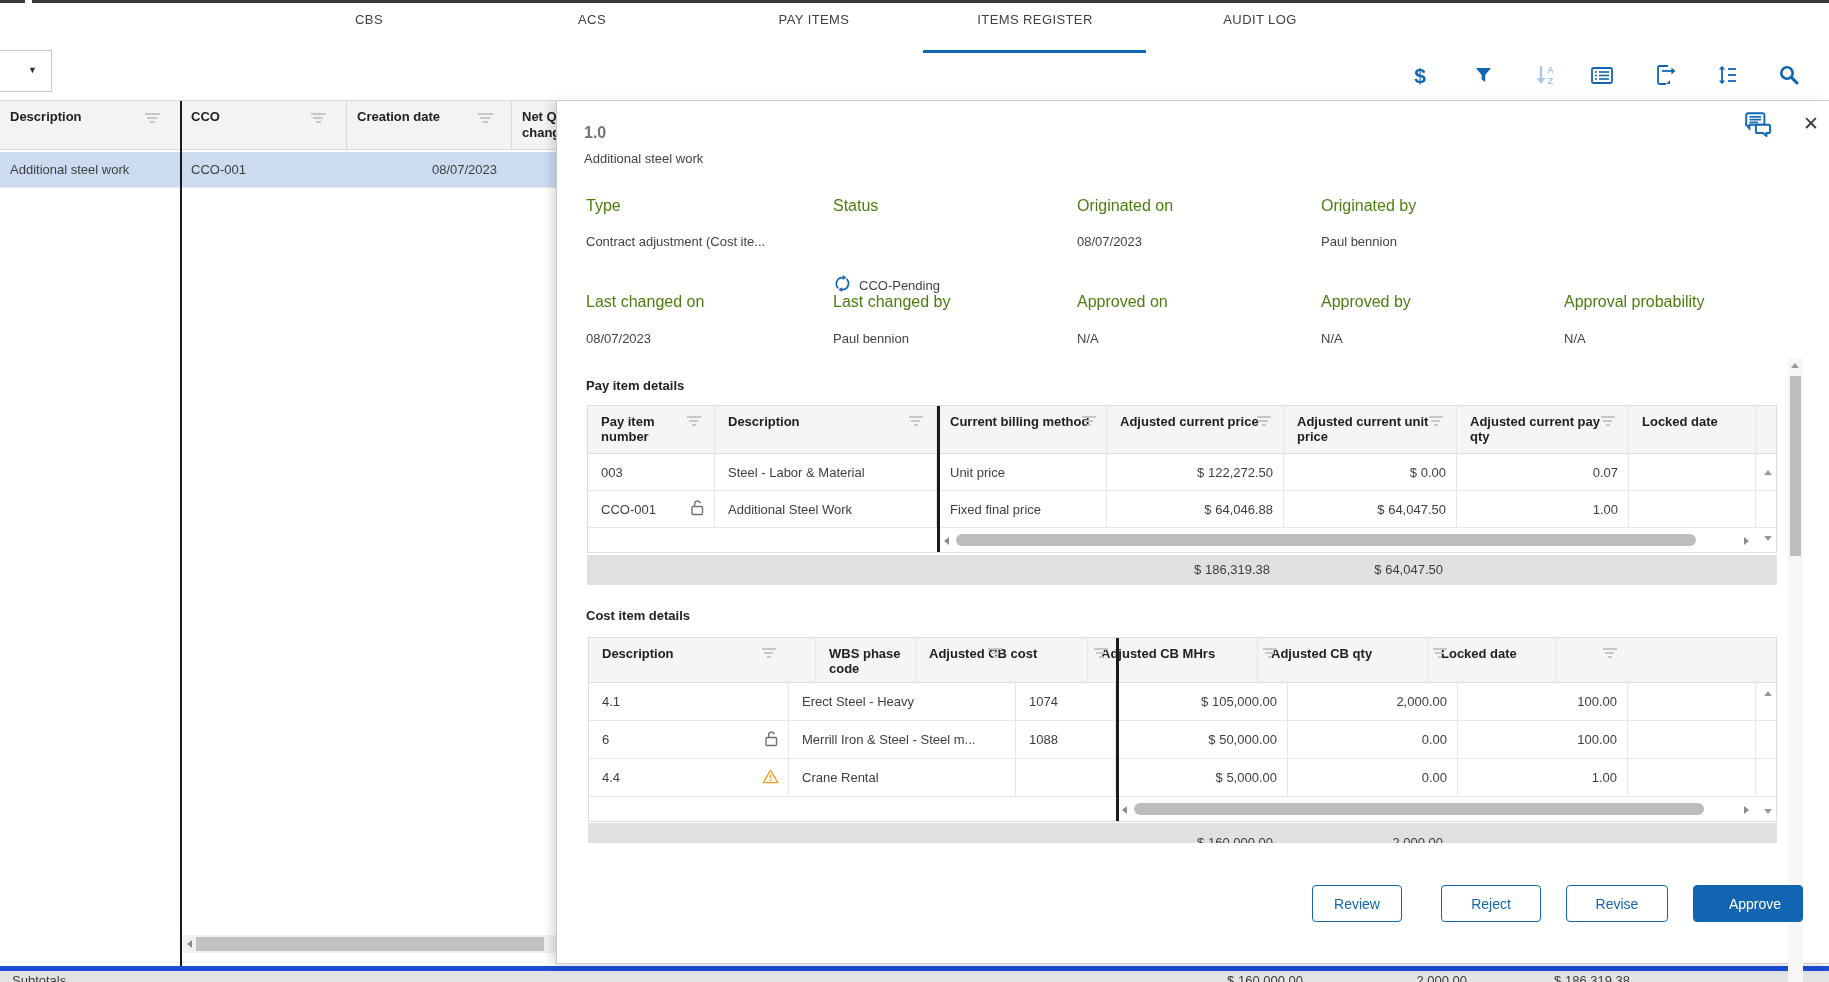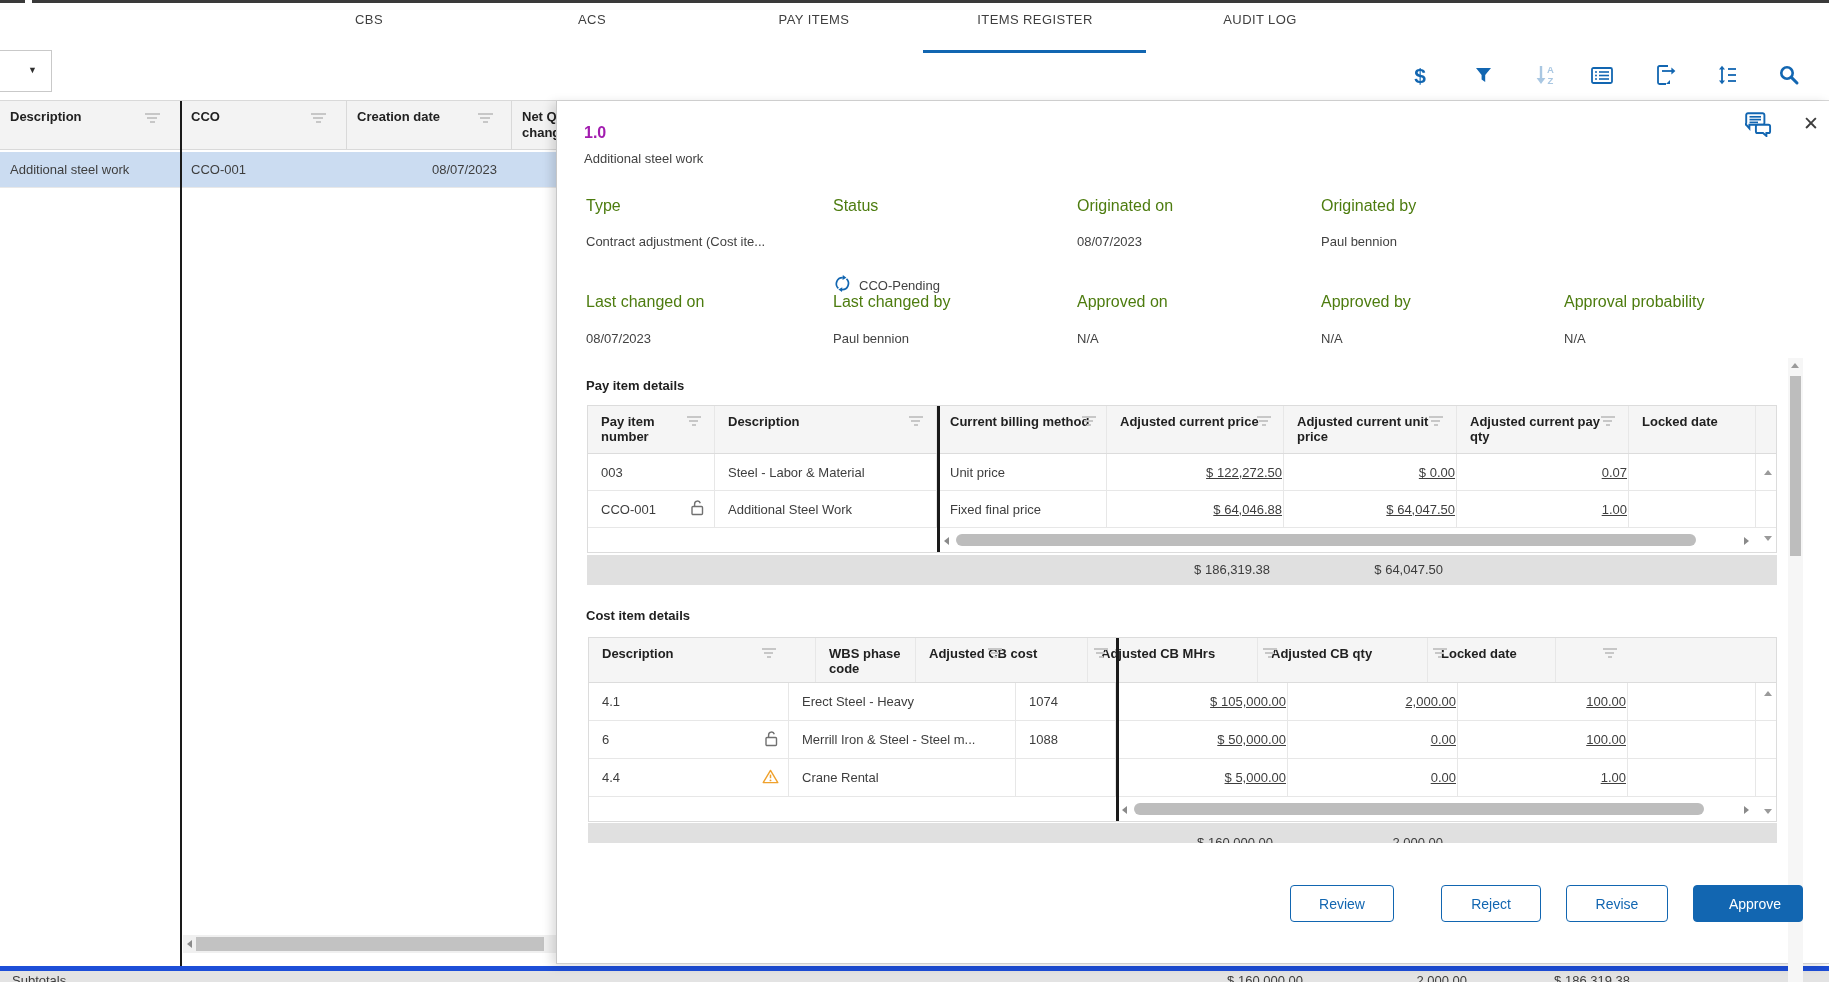--- a/index.html
+++ b/index.html
@@ -42,21 +42,21 @@
   
   .tri { width:0; height:0; position:absolute; }
   .tri-l { border-top:4px solid transparent; border-bottom:4px solid transparent; border-right:5px solid #8a8a8a; }
   .tri-r { border-top:4px solid transparent; border-bottom:4px solid transparent; border-left:5px solid #8a8a8a; }
   .tri-u { border-left:4px solid transparent; border-right:4px solid transparent; border-bottom:5px solid #9a9a9a; }
   .tri-d { border-left:4px solid transparent; border-right:4px solid transparent; border-top:5px solid #9a9a9a; }
 
   
   #panel { left:556px; top:101px; width:1273px; height:863px; background:#fff; border-left:1px solid #c7c7c7; border-bottom:1px solid #cfcfcf; box-shadow:-4px 2px 10px rgba(0,0,0,.15); }
   #panel .in { position:absolute; }
-  #panel-id { left:27px; top:23px; font-size:16px; font-weight:700; color:#a21caf; }
+  #panel-id { left:27px; top:23px; font-size:16px; font-weight:700; color:#737373; }
   #panel-name { left:27px; top:50px; font-size:13px; color:#424242; }
   #comments-btn { left:1188px; top:11px; cursor:pointer; }
   #close-btn { left:1246px; top:13px; font-size:19px; color:#3d3d3d; cursor:pointer; line-height:1; }
 
   .flabel { position:absolute; font-size:16px; font-weight:400; color:#4d7c0f; white-space:nowrap; }
   .fvalue { position:absolute; font-size:13px; color:#424242; white-space:nowrap; }
   .f-c1 { left:29px; } .f-c2 { left:276px; } .f-c3 { left:520px; } .f-c4 { left:764px; } .f-c5 { left:1007px; }
   .frow1 { top:96px; } .frow1v { top:133px; }
   .frow2 { top:192px; } .frow2v { top:230px; }
   #type-value { max-width:232px; overflow:hidden; }
@@ -64,21 +64,21 @@
 
   .sec-title { position:absolute; font-size:13px; font-weight:700; color:#212121; }
 
   
   .dtable { position:absolute; border:1px solid #dcdcdc; background:#fff; }
   .drow { display:flex; }
   .dhead { background:#f5f5f5; border-bottom:1px solid #dcdcdc; }
   .dhead .dc { font-weight:700; color:#212121; padding-top:8px; line-height:15px; position:relative; }
   .dc { flex:none; font-size:13px; color:#3e3e3e; padding-left:13px; padding-right:13px; border-right:1px solid #e7e7e7; overflow:hidden; white-space:nowrap; position:relative; }
   .dc.last { border-right:none; }
-  .dc.num { text-align:center; padding-right:1px;text-decoration:underline; }
+  .dc.num { text-align:center; padding-right:10px; }
   .dbody { border-bottom:1px solid #e7e7e7; cursor:pointer; }
   .dbody .dc { display:flex; align-items:center; }
   .dbody .dc.num { justify-content:flex-end; }
   .hfilter { position:absolute; right:10px; top:10px; width:15px; }
   .rowicon { position:absolute; right:9px; top:50%; transform:translateY(-50%); }
   .thickdiv { position:absolute; top:0; width:3px; background:#1a1a1a; }
   .strip { position:relative; }
   .hthumb { position:absolute; height:12px; background:#bdbdbd; border-radius:6px; }
   .totals { position:absolute; background:#e0e0e0; font-size:13px; color:#3c3c3c; }
   .totals .v { position:absolute; }
@@ -457,20 +457,20 @@
       <span class="v" style="right:504px; top:13px; line-height:13px;">$ 160,000.00</span>
       <span class="v" style="right:334px; top:13px; line-height:13px;">2,000.00</span>
     </div>
 
     <div class="in" id="panel-vscroll">
       <span class="tri tri-u" style="left:3px; top:5px;"></span>
       <span class="thumb"></span>
 
     </div>
 
-    <button class="btn outline" style="left:733px; width:104px;">Review</button>
+    <button class="btn outline" style="left:755px; width:90px;">Review</button>
     <button class="btn outline" style="left:884px; width:100px;">Reject</button>
     <button class="btn outline" style="left:1009px; width:102px;">Revise</button>
     <button class="btn solid" style="left:1136px; width:110px;padding-left:14px;">Approve</button>
 
   </div>
 
 </div>
 
 </body></html>

